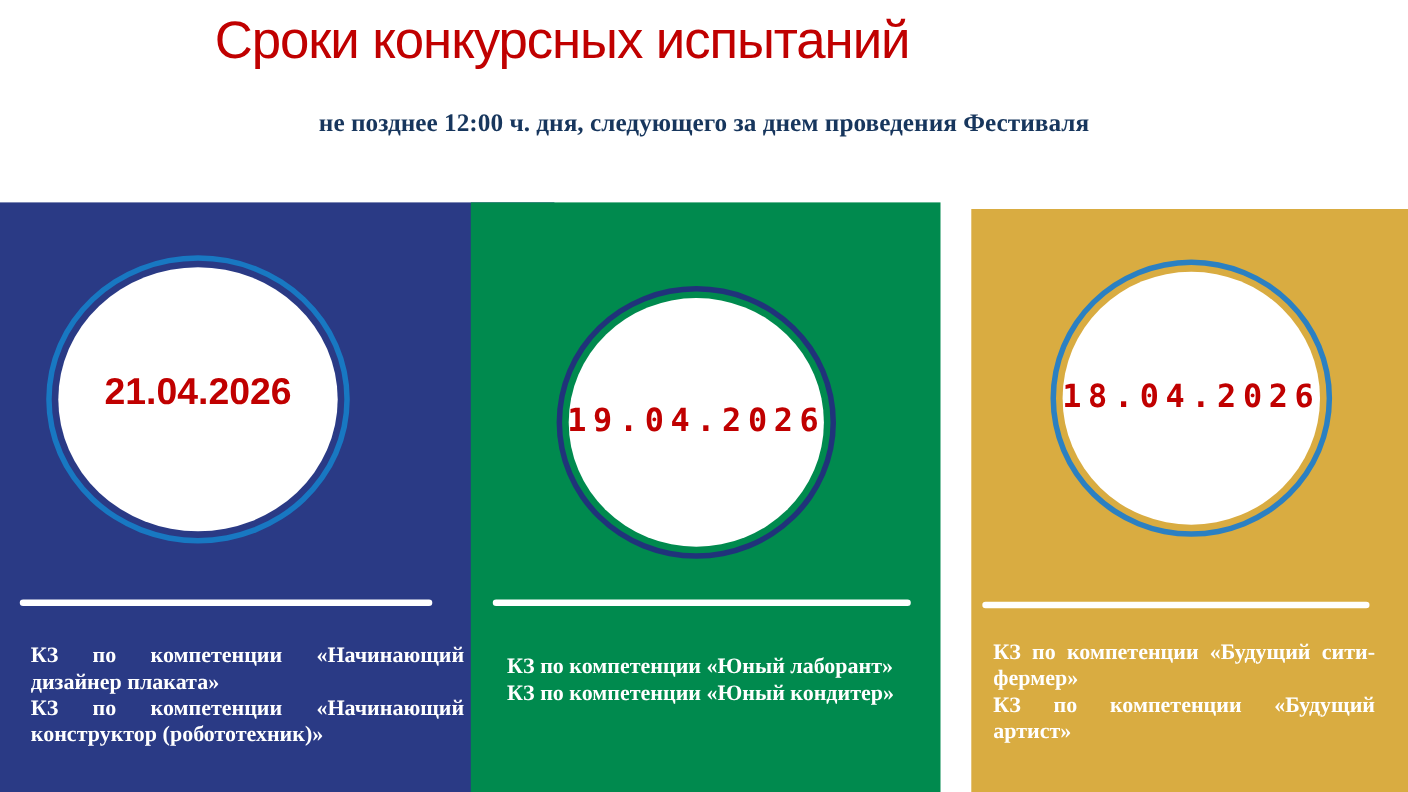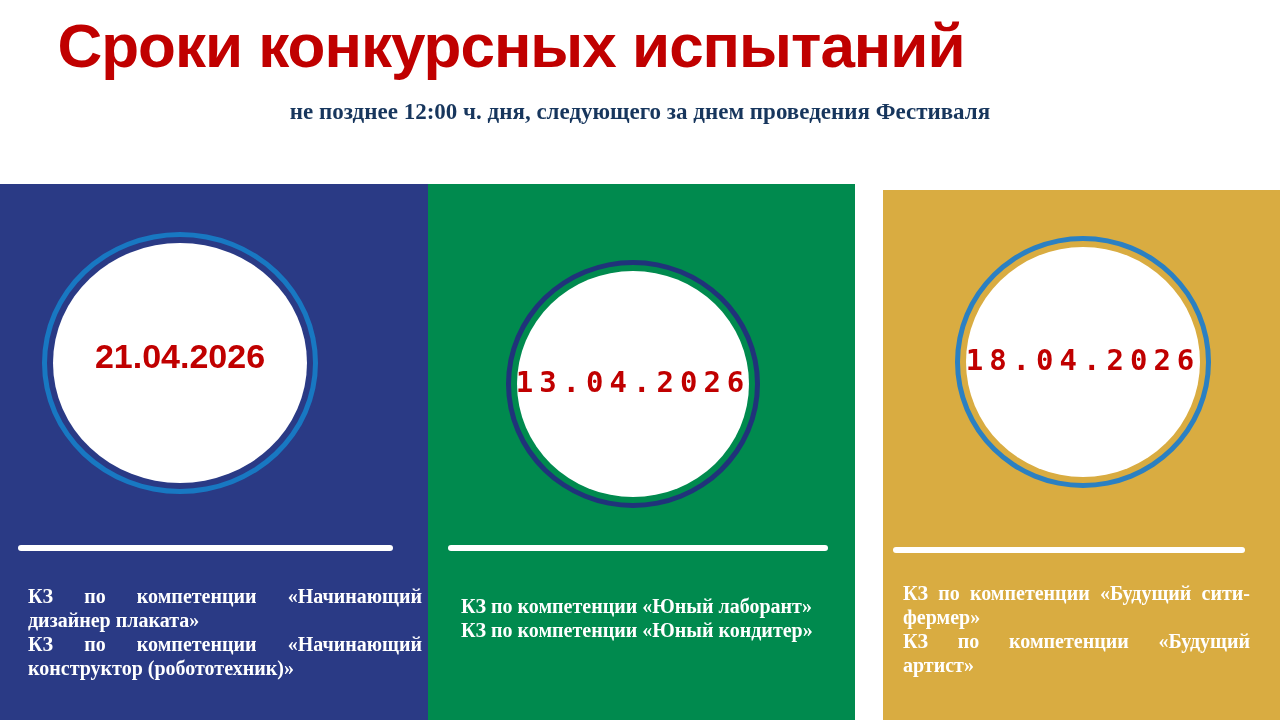--- a/index.html
+++ b/index.html
@@ -1,21 +1,21 @@
 <!DOCTYPE html>
 <html><head>
 <meta charset="utf-8">
 <style>
   * { margin: 0; padding: 0; box-sizing: border-box; }
   html, body { width: 1280px; height: 720px; background: #ffffff; overflow: hidden;
                font-family: "Liberation Serif", serif; }
   .stage { position: relative; width: 1280px; height: 720px; background: #ffffff; }
 
   .title { position: absolute; top: 10px; left: 0; width: 1022px; text-align: center;
-           font-family: "Liberation Sans", sans-serif; font-size: 62px; font-weight: 700;
+           font-family: "Liberation Sans", sans-serif; font-size: 48px; font-weight: 400;
            letter-spacing: -1px; }
   .subtitle { position: absolute; top: 96px; left: 0; width: 1280px; text-align: center;
               font-family: "Liberation Serif", serif; font-weight: 700; font-size: 23px;
               line-height: 32px; }
 
   .card { position: absolute; }
   .card-blue  { left: 0;     top: 184px; width: 504px; height: 536px; }
   .card-green { left: 428px; top: 184px; width: 427px; height: 536px; }
   .card-gold  { left: 883px; top: 190px; width: 397px; height: 530px; }
 
@@ -68,21 +68,21 @@
     <div class="divider" style="background-color: rgb(255, 255, 255);"></div>
     <div class="items justify">
       <p>КЗ по компетенции  «Начинающий дизайнер плаката»</p>
       <p>КЗ по компетенции «Начинающий конструктор (робототехник)»</p>
     </div>
   </div>
 
   <div class="card card-green" style="background-color: rgb(0, 138, 78);">
     <div class="ring" style="border-color: rgb(32, 51, 122);">
       <div class="ring-inner">
-        <span class="date date-mono" style="color: rgb(192, 0, 0);">13.04.2026</span>
+        <span class="date date-mono" style="color: rgb(192, 0, 0);">19.04.2026</span>
       </div>
     </div>
     <div class="divider" style="background-color: rgb(255, 255, 255);"></div>
     <div class="items">
       <p>КЗ по компетенции «Юный лаборант»</p>
       <p>КЗ по компетенции «Юный кондитер»</p>
     </div>
   </div>
 
   <div class="card card-gold" style="background-color: rgb(217, 172, 65);">

